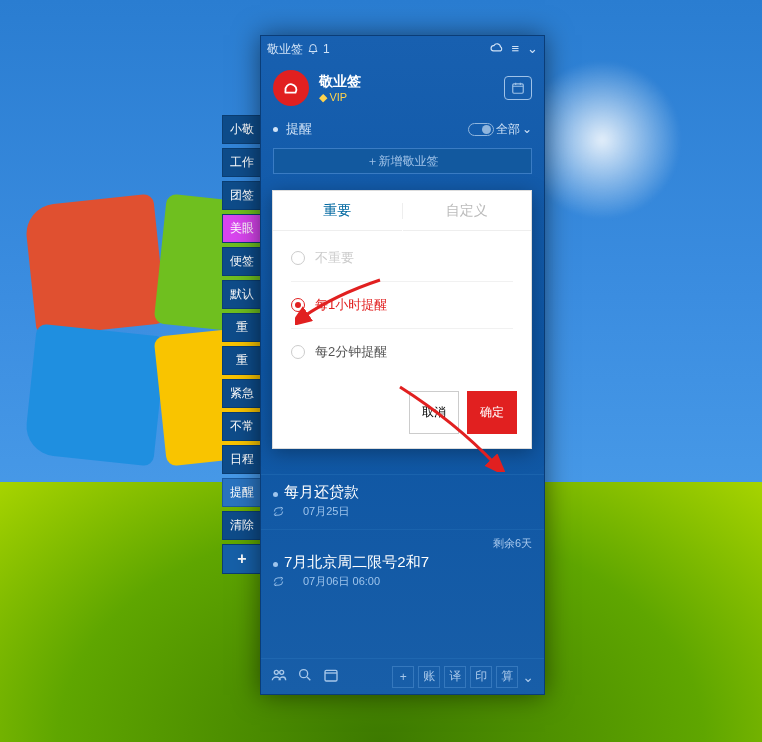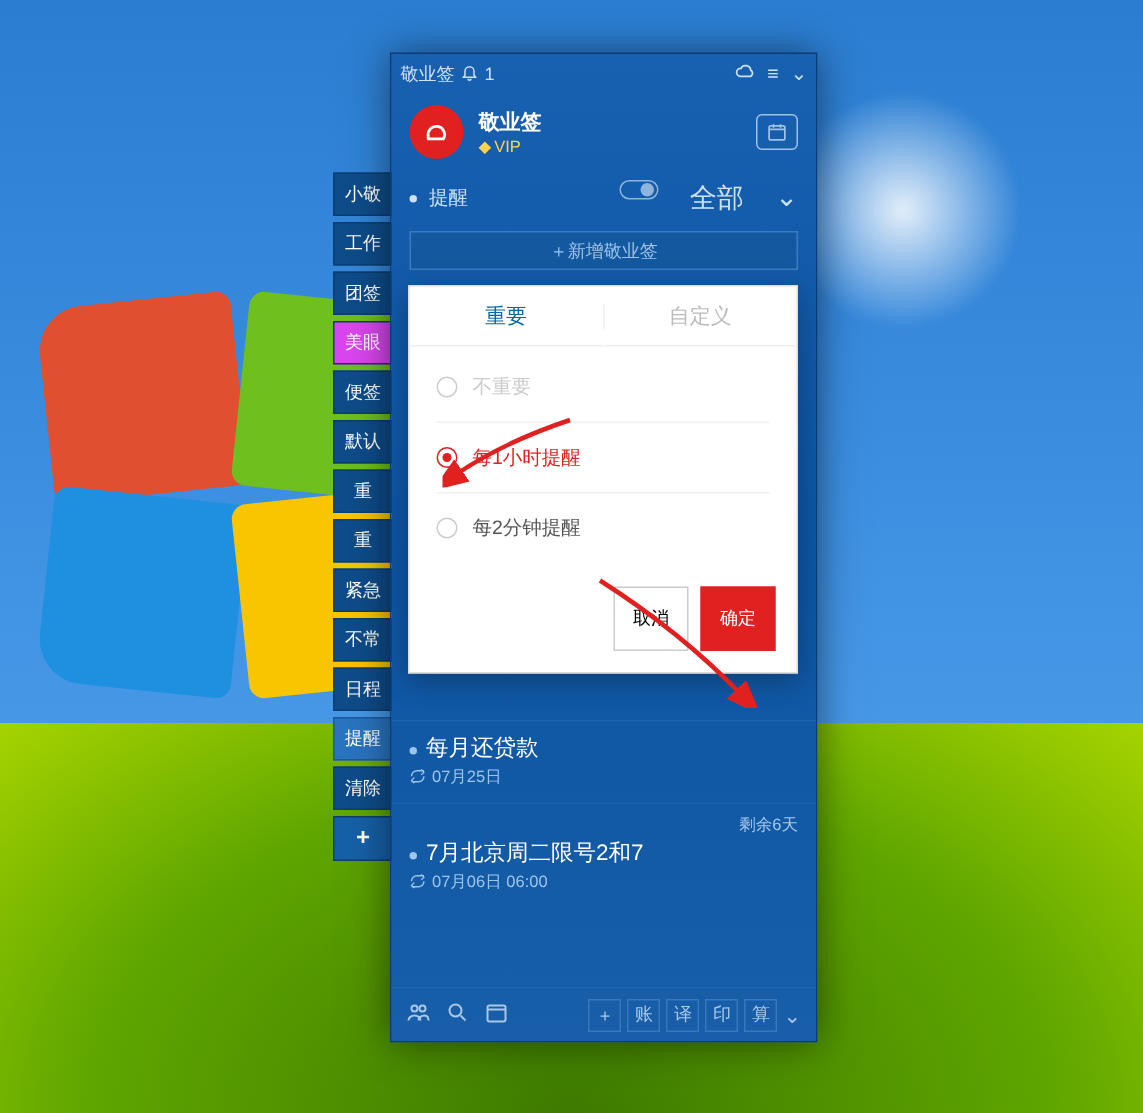--- a/index.html
+++ b/index.html
@@ -38,31 +38,31 @@
   .header { padding: 8px 12px 10px; display:flex; align-items:center; gap:10px;}
   .applogo { width:36px; height:36px; border-radius:50%; background:#e12020; display:flex; align-items:center; justify-content:center;}
   .applogo svg { width:22px; height:22px; }
   .appname { color:#fff; font-size:14px; font-weight:bold;}
   .vip { color:#ffd34d; font-size:11px;}
   .vip::before { content:"◆"; color:#ffd34d; margin-right:2px;}
   .calicon { margin-left:auto; width:28px; height:24px; border:1.5px solid #9fc2e8; border-radius:4px;
              display:flex; align-items:center; justify-content:center; color:#9fc2e8;}
   .sectionbar { padding: 4px 12px; display:flex; align-items:center; color:#cfe2f7; font-size:13px;}
   .sectionbar .dot { width:5px;height:5px;border-radius:50%;background:#cfe2f7;margin-right:8px;}
-  .sectionbar .right { margin-left:auto; display:flex; align-items:flex-start; gap:21px; font-size:18px;}
+  .sectionbar .right { margin-left:auto; display:flex; align-items:center; gap:2px; font-size:12px;}
   .toggle { width:26px;height:13px;border:1px solid #8fb5dd;border-radius:8px;position:relative;}
   .toggle::after { content:""; position:absolute; right:2px; top:1px; width:9px;height:9px;border-radius:50%;background:#8fb5dd;}
   .addbtn { margin:6px 12px 10px; height:26px; border:1px solid #3a7cc4; background:#12599f;
             color:#9fc2e8; display:flex; align-items:center; justify-content:center; font-size:12px; cursor:pointer;}
   
   .item { padding:6px 12px 10px; color:#dbe9fa; border-top:1px solid #1a63ad;}
   .item .toprow { display:flex; align-items:center; font-size:11px; color:#a7c8ed;}
   .item .toprow .remain { margin-left:auto;}
   .item .title { font-size:15px; margin-top:2px; color:#fff;}
-  .item .sub { font-size:11px; color:#9ec4ec; margin-top:2px; display:flex; align-items:center; gap:4px;}
+  .item .sub { font-size:11px; color:#9ec4ec; margin-top:2px; display:flex; align-items:center; gap:19px;}
   .item .bullet { width:5px;height:5px;border-radius:50%;background:#9ec4ec;display:inline-block;margin-right:6px;}
   .bottombar { position:absolute; left:0; right:0; bottom:0; height:36px; border-top:1px solid #1f67b0;
                display:flex; align-items:center; padding:0 10px; color:#a8c8ea; font-size:14px; gap:10px;}
   .bbgroup { margin-left:auto; display:flex; gap:4px;}
   .bb { width:22px; height:22px; border:1px solid #3578bd; display:flex; align-items:center; justify-content:center;
         font-size:12px; cursor:pointer;}
   
   .modal { position:absolute; left:272px; top:190px; width:260px; background:#fff; border:1px solid #ddd;
            box-shadow:0 4px 18px rgba(0,0,0,.3); z-index:10;}
   .tabs { display:flex; height:40px;}

